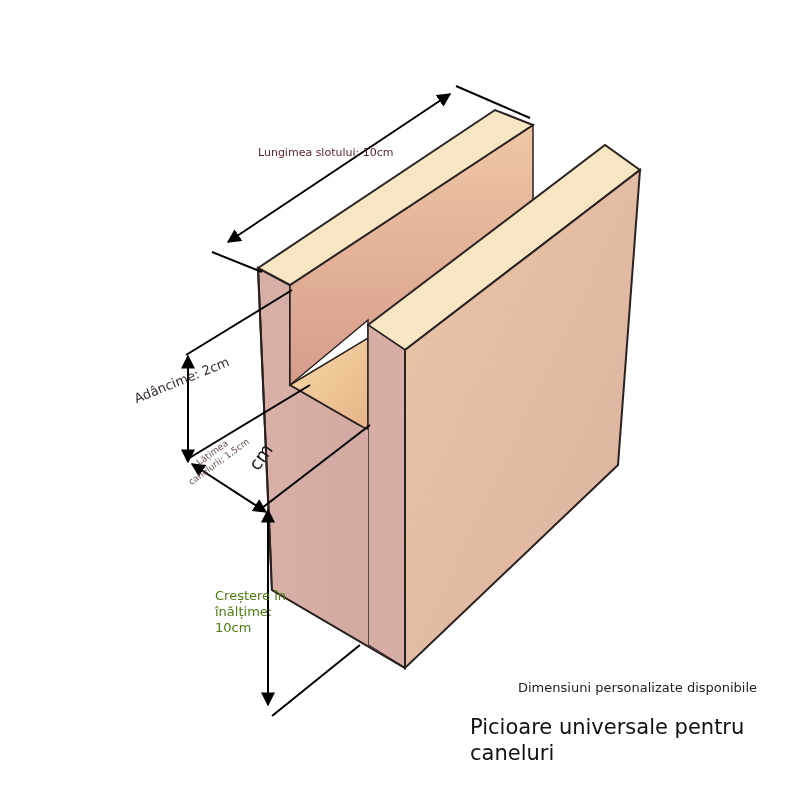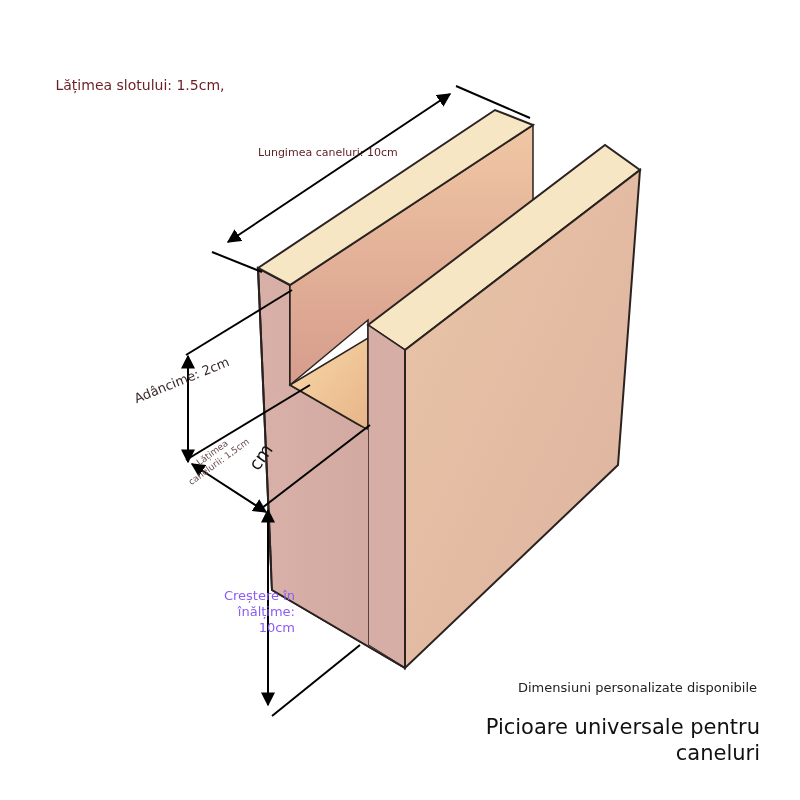--- a/index.html
+++ b/index.html
@@ -11,24 +11,24 @@
   .spec-box div { white-space: nowrap; }
   .lbl { position: absolute; white-space: nowrap; }
   .len-lbl { left: 258px; top: 146px; font-size: 11px; color: #5b1f24; }
   .depth-lbl { left: 132px; top: 392px; font-size: 13px; color: #3a2a2a;
                transform: rotate(-22deg); transform-origin: left top; }
   .width-lbl { left: 180px; top: 470px; font-size: 9px; color: #6a4b4b; line-height: 11px;
                transform: rotate(-36deg); transform-origin: left top; text-align: center; }
   .cm-lbl { left: 244px; top: 462px; font-size: 18px; color: #111;
             transform: rotate(-55deg); transform-origin: left top; }
   .height-lbl { left: 215px; top: 588px; width: 80px; font-size: 13px; line-height: 16px;
-                text-align: right; color: #8b5cf6; }
+                text-align: left; color: #4d7c0f; }
   .custom-lbl { left: 518px; top: 680px; font-size: 13px; color: #222; }
   .title-lbl { left: 470px; top: 714px; width: 290px; font-size: 21px; line-height: 26px;
-               text-align: right; color: #111; white-space: normal; }
+               text-align: left; color: #111; white-space: normal; }
 </style>
 </head>
 <body>
 
 <svg id="stage" viewBox="0 0 800 800" xmlns="http://www.w3.org/2000/svg">
   <defs>
     <linearGradient id="gFront" x1="0" y1="0" x2="1" y2="1">
       <stop offset="0" stop-color="#e9c5a6"></stop>
       <stop offset="1" stop-color="#ddb2a0"></stop>
     </linearGradient>
@@ -80,24 +80,23 @@
 
     <line x1="262" y1="508" x2="370" y2="425"></line>
     <line x1="192" y1="464" x2="266" y2="512" marker-start="url(#arr)" marker-end="url(#arr)"></line>
 
     <line x1="268" y1="510" x2="268" y2="705" marker-start="url(#arr)" marker-end="url(#arr)"></line>
     <line x1="272" y1="716" x2="360" y2="645"></line>
   </g>
 </svg>
 
 <div class="spec-box">
-  <div>Lățimea slotului: 1.5cm,</div>
 </div>
 
-<div class="lbl len-lbl">Lungimea caneluri: 10cm</div>
+<div class="lbl len-lbl">Lungimea slotului: 10cm</div>
 <div class="lbl depth-lbl">Adâncime: 2cm</div>
 <div class="lbl width-lbl">
   <div>Lățimea</div>
   <div>canelurii: 1,5cm</div>
 </div>
 <div class="lbl cm-lbl">cm</div>
 <div class="lbl height-lbl">
   <div>Creștere în</div>
   <div>înălțime:</div>
   <div>10cm</div>

